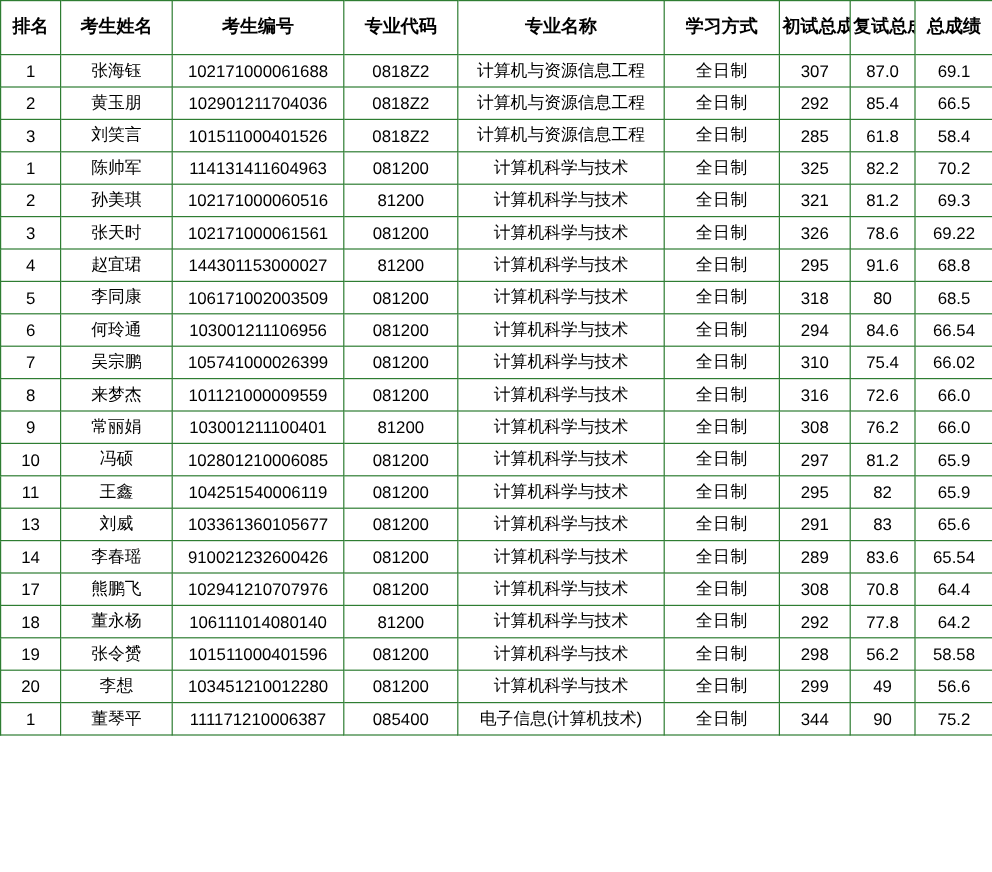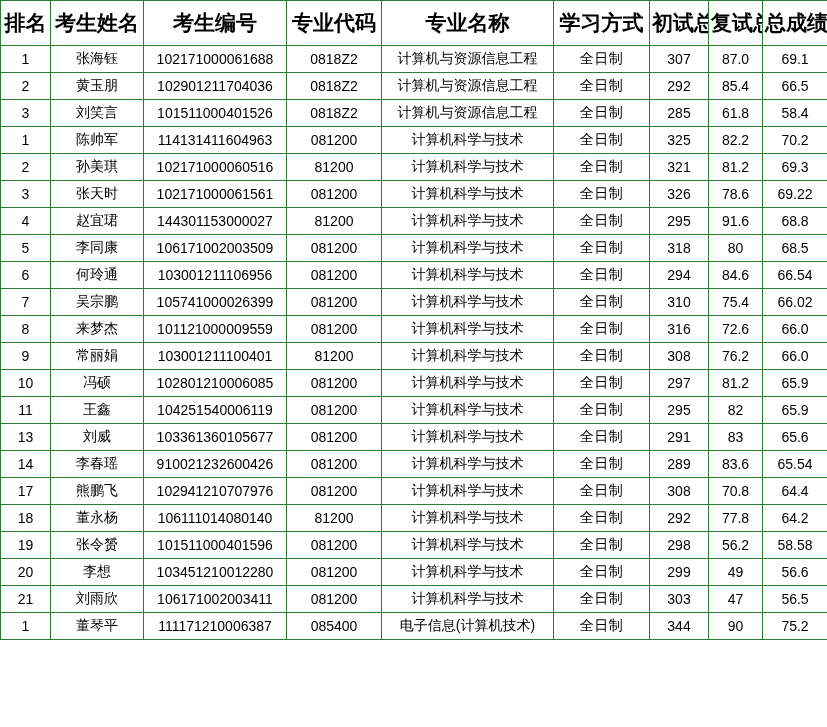--- a/index.html
+++ b/index.html
@@ -23,21 +23,21 @@
     border: 1px solid #2e7d32;
     text-align: center;
     vertical-align: middle;
     color: #000000;
     background: #ffffff;
     overflow: hidden;
     white-space: nowrap;
   }
   table.score-table th {
     font-weight: bold;
-    font-size: 21px;
+    font-size: 15px;
     height: 44px;
     line-height: 18px;
     padding: 0 2px;
   }
   table.score-table td {
     font-size: 14px;
     height: 26px;
     padding: 0 2px;
   }
   
@@ -298,31 +298,20 @@
         <td class="cell-name">李想</td>
         <td>103451210012280</td>
         <td>081200</td>
         <td>计算机科学与技术</td>
         <td class="cell-mode">全日制</td>
         <td>299</td>
         <td>49</td>
         <td>56.6</td>
       </tr>
       <tr>
-        <td>21</td>
-        <td class="cell-name">刘雨欣</td>
-        <td>106171002003411</td>
-        <td>081200</td>
-        <td>计算机科学与技术</td>
-        <td class="cell-mode">全日制</td>
-        <td>303</td>
-        <td>47</td>
-        <td>56.5</td>
-      </tr>
-      <tr>
         <td>1</td>
         <td class="cell-name">董琴平</td>
         <td>111171210006387</td>
         <td>085400</td>
         <td>电子信息(计算机技术)</td>
         <td class="cell-mode">全日制</td>
         <td>344</td>
         <td>90</td>
         <td>75.2</td>
       </tr>

